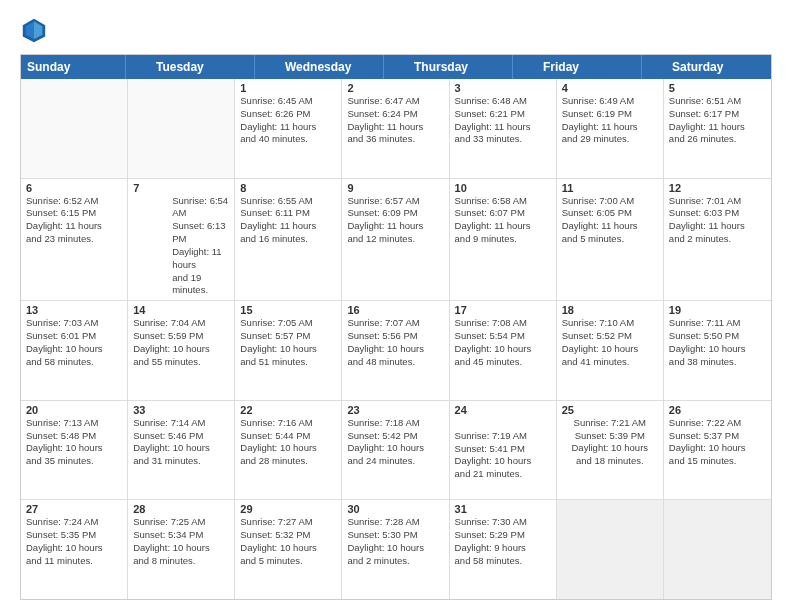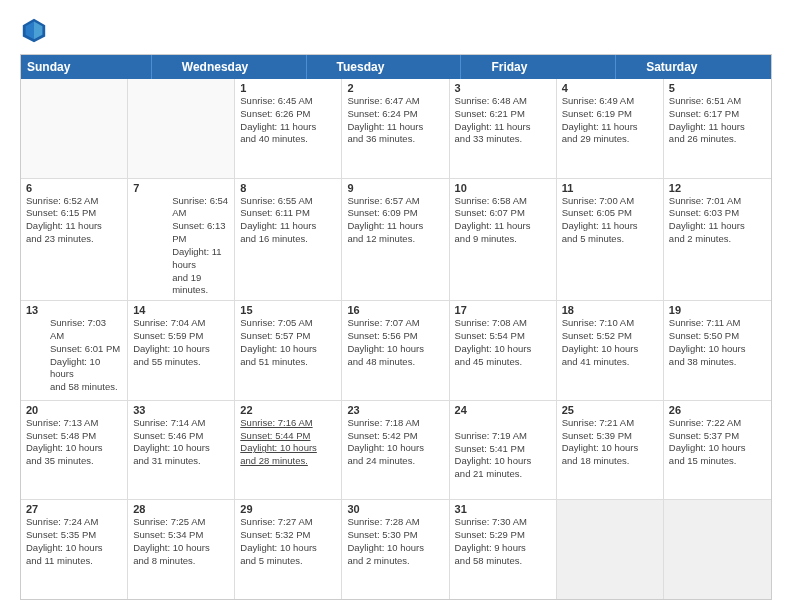--- a/index.html
+++ b/index.html
@@ -52,21 +52,21 @@
       color: #555;
     }
     .calendar {
       flex: 1;
       display: flex;
       flex-direction: column;
       border: 1px solid #ccc;
     }
     .cal-header {
       display: grid;
-      grid-template-columns: repeat(5, 1fr);
+      grid-template-columns: repeat(6, 1fr);
       background: #2b6cb0;
       gap: 24px;
     }
     .cal-header-cell {
       color: #fff;
       font-size: 12px;
       font-weight: bold;
       padding: 5px 6px;
       border-right: 1px solid #4a8fd4;
     }
@@ -124,22 +124,23 @@
     </div>
     <div class="title-block">
       <div class="month-title"></div>
       <div class="subtitle"></div>
     </div>
   </div>
 
   <div class="calendar">
     <div class="cal-header">
     <div class="cal-header-cell">Sunday</div>
+        <div class="cal-header-cell">Tuesday</div>
         <div class="cal-header-cell">Wednesday</div>
-        <div class="cal-header-cell">Tuesday</div>
+        <div class="cal-header-cell">Thursday</div>
         <div class="cal-header-cell">Friday</div>
         <div class="cal-header-cell">Saturday</div>
       </div>
     <div class="cal-body">
     <div class="cal-row">
           <div class="cal-cell empty"></div>
           <div class="cal-cell empty"></div>
           <div class="cal-cell">
             <div class="day-num">1</div>
             <div class="day-info" style="white-space: pre-line;">Sunrise: 6:45 AM
@@ -223,21 +224,21 @@
             <div class="day-num">12</div>
             <div class="day-info" style="white-space: pre-line;">Sunrise: 7:01 AM
 Sunset: 6:03 PM
 Daylight: 11 hours
 and 2 minutes.</div>
           </div>
         </div>
         <div class="cal-row">
           <div class="cal-cell">
             <div class="day-num">13</div>
-            <div class="day-info" style="white-space: pre-line; margin-left: 24px;">Sunrise: 7:03 AM
+            <div class="day-info" style="white-space: pre-line;">Sunrise: 7:03 AM
 Sunset: 6:01 PM
 Daylight: 10 hours
 and 58 minutes.</div>
           </div>
           <div class="cal-cell">
             <div class="day-num">14</div>
             <div class="day-info" style="white-space: pre-line;">Sunrise: 7:04 AM
 Sunset: 5:59 PM
 Daylight: 10 hours
 and 55 minutes.</div>
@@ -288,42 +289,42 @@
           </div>
           <div class="cal-cell">
             <div class="day-num">33</div>
             <div class="day-info" style="white-space: pre-line;">Sunrise: 7:14 AM
 Sunset: 5:46 PM
 Daylight: 10 hours
 and 31 minutes.</div>
           </div>
           <div class="cal-cell">
             <div class="day-num">22</div>
-            <div class="day-info" style="white-space: pre-line; text-decoration: underline;">Sunrise: 7:16 AM
+            <div class="day-info" style="white-space: pre-line;">Sunrise: 7:16 AM
 Sunset: 5:44 PM
 Daylight: 10 hours
 and 28 minutes.</div>
           </div>
           <div class="cal-cell">
             <div class="day-num">23</div>
             <div class="day-info" style="white-space: pre-line;">Sunrise: 7:18 AM
 Sunset: 5:42 PM
 Daylight: 10 hours
 and 24 minutes.</div>
           </div>
           <div class="cal-cell">
             <div class="day-num">24</div>
             <div class="day-info" style="white-space: pre-line; margin-top: 14px;">Sunrise: 7:19 AM
 Sunset: 5:41 PM
 Daylight: 10 hours
 and 21 minutes.</div>
           </div>
           <div class="cal-cell">
             <div class="day-num">25</div>
-            <div class="day-info" style="white-space: pre-line;">Sunrise: 7:21 AM
+            <div class="day-info" style="white-space: pre-line; text-align: center;">Sunrise: 7:21 AM
 Sunset: 5:39 PM
 Daylight: 10 hours
 and 18 minutes.</div>
           </div>
           <div class="cal-cell">
             <div class="day-num">26</div>
             <div class="day-info" style="white-space: pre-line;">Sunrise: 7:22 AM
 Sunset: 5:37 PM
 Daylight: 10 hours
 and 15 minutes.</div>

